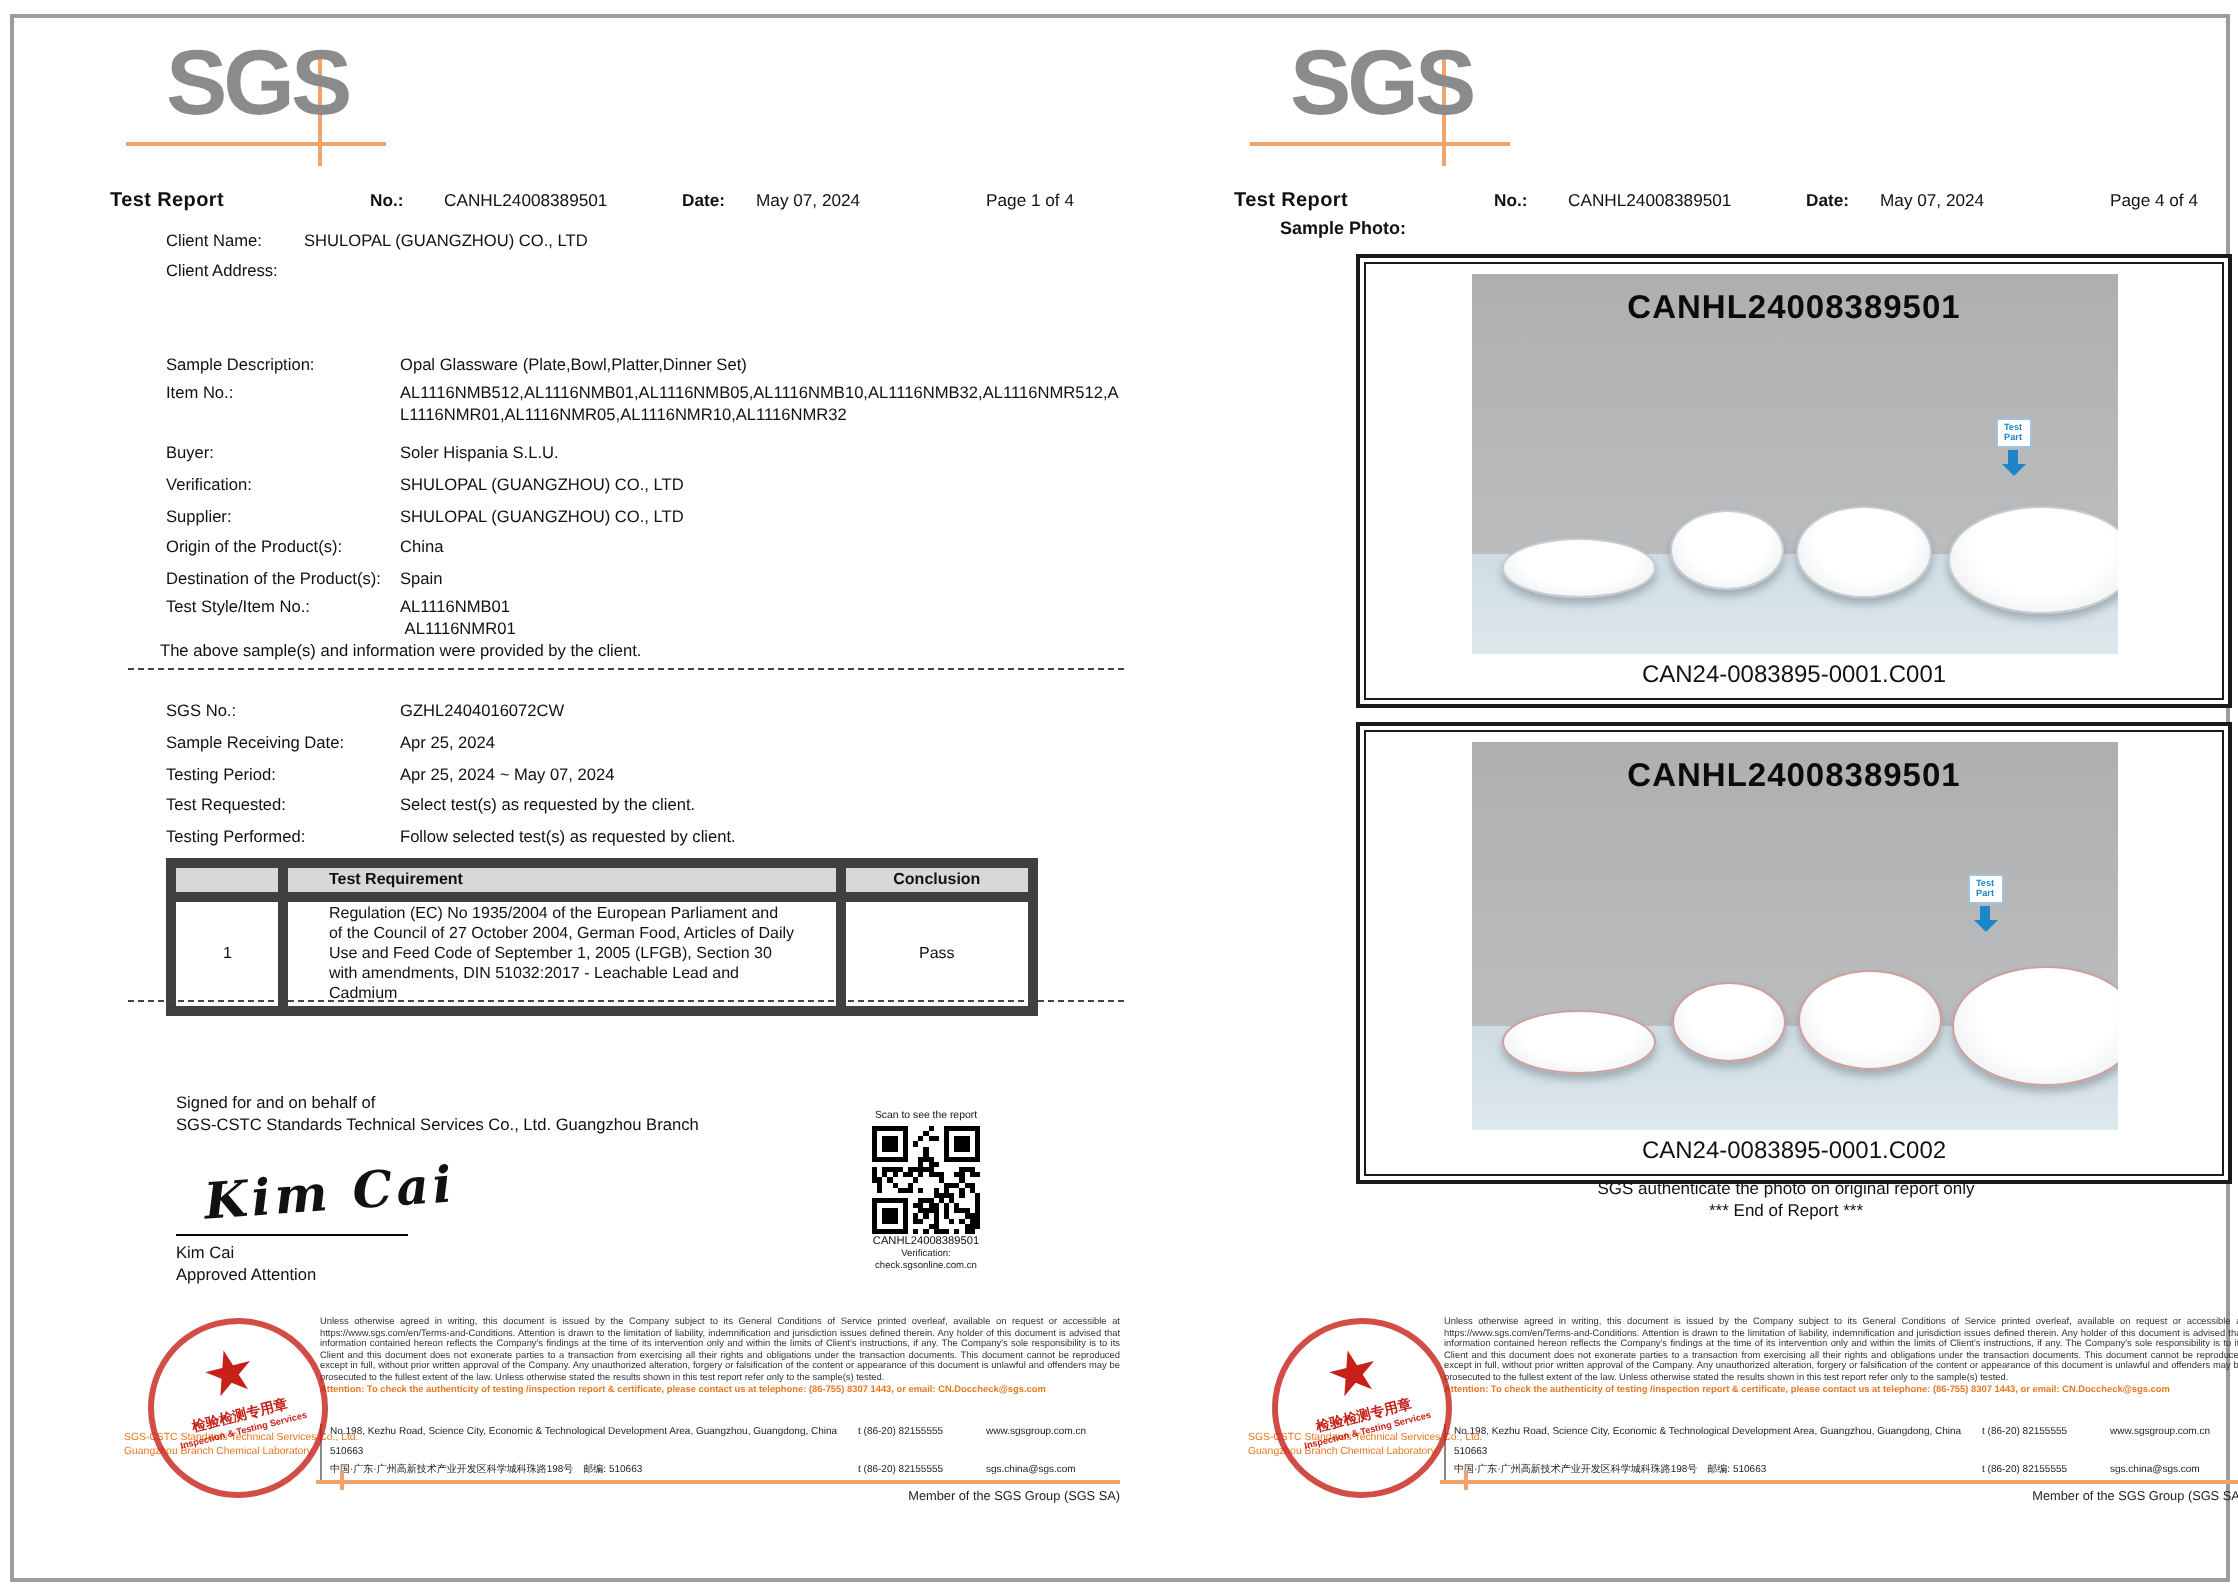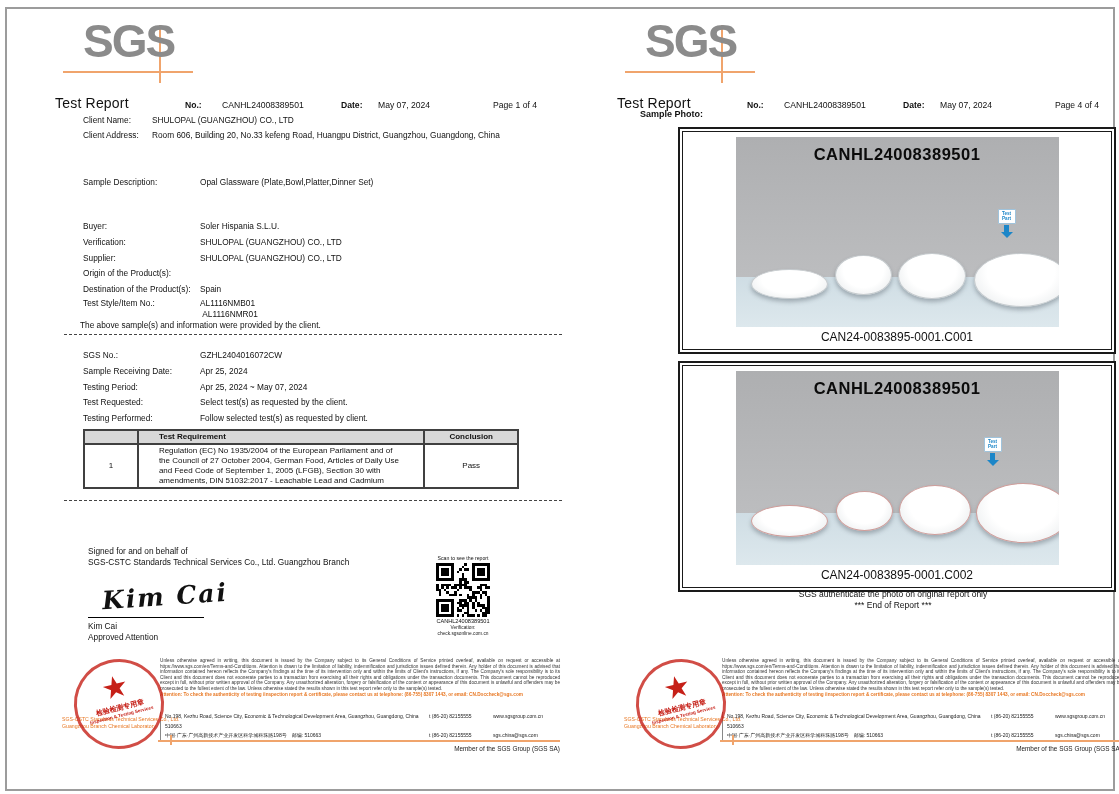--- a/index.html
+++ b/index.html
@@ -10,40 +10,40 @@
   #p2{left:562px;width:556px}
 
   
   .logo{position:absolute;left:63px;top:16px;width:130px;height:74px}
   .logo-text{position:absolute;left:20px;top:2px;font-size:46px;font-weight:bold;color:#8b8b8b;letter-spacing:-2px;line-height:1;font-family:"Liberation Sans",sans-serif}
   .logo-hline{position:absolute;left:0;top:55px;width:130px;height:2px;background:#f0a46c}
   .logo-vline{position:absolute;left:96px;top:9px;width:2px;height:58px;background:#f0a46c}
 
   
   .hrow{position:absolute;top:95px;left:55px;width:482px;display:flex;align-items:baseline;font-size:8.6px}
-  .title{font-size:14px;font-weight:normal;width:130px;letter-spacing:.2px}
+  .title{font-size:10px;font-weight:bold;width:130px;letter-spacing:.2px}
   .no-l{font-weight:bold;width:37px}
   .no-v{width:119px}
   .date-l{font-weight:bold;width:37px}
   .date-v{width:108px}
   .pg{margin-left:auto}
 
   
   .crow,.frow{position:absolute;left:83px;display:flex;font-size:8.3px;line-height:1.3}
   .crow .fl{flex:none;width:69px;white-space:nowrap}
   .crow .fv{width:382px}
   .frow .fl{flex:none;width:117px;white-space:nowrap}
   .frow .fv{width:360px;white-space:pre-line}
   .breakall{word-break:break-all}
   .note{position:absolute;left:80px;font-size:8.3px}
   .dash{position:absolute;left:64px;width:498px;border-top:1px dashed #444}
 
   
   .ttable{position:absolute;left:83px;top:429px;width:436px;border-collapse:collapse;font-size:8px;line-height:1.25}
-  .ttable td,.ttable th{border:2px solid #404040;padding:1px 20px;vertical-align:middle}
+  .ttable td,.ttable th{border:5px solid #404040;padding:1px 20px;vertical-align:middle}
   .ttable th{background:#d8d8d8;text-align:left;font-weight:bold}
   .col-no{width:16px;text-align:center}
   .col-req{width:352px}
   .col-con{width:56px;text-align:center}
   .ttable th.col-con{text-align:center}
 
   
   .sig{position:absolute;left:88px;top:546px;font-size:8.3px;line-height:1.35}
   .sig-script{display:inline-block;font-size:25px;font-style:italic;font-weight:bold;transform:rotate(-4deg);margin:12px 0 0 14px;letter-spacing:2px;font-family:"DejaVu Serif",serif}
   .sig-line{width:116px;border-top:1.5px solid #000;margin:3px 0 3px 0}
@@ -109,41 +109,45 @@
     <span class="date-v">May 07, 2024</span>
     <span class="pg">Page 1 of 4</span>
   </div>
 
   <div class="crow" style="top:115px">
     <span class="fl">Client Name:</span>
     <span class="fv">SHULOPAL (GUANGZHOU) CO., LTD</span>
   </div>
   <div class="crow" style="top:130px">
     <span class="fl">Client Address:</span>
-    <span class="fv">Room 606, Building 20, No.33 kefeng Road, Huangpu District, Guangzhou, Guangdong, China</span>
   </div>
 
   <div class="frow" style="top:177px">
     <span class="fl">Sample Description:</span>
     <span class="fv">Opal Glassware (Plate,Bowl,Platter,Dinner Set)</span>
   </div>
+  <div class="frow" style="top:191px">
+    <span class="fl">Item No.:</span>
+    <span class="fv breakall">AL1116NMB512,AL1116NMB01,AL1116NMB05,AL1116NMB10,AL1116NMB32,AL1116NMR512,AL1116NMR01,AL1116NMR05,AL1116NMR10,AL1116NMR32</span>
+  </div>
   <div class="frow" style="top:221px">
     <span class="fl">Buyer:</span>
     <span class="fv">Soler Hispania S.L.U.</span>
   </div>
   <div class="frow" style="top:237px">
     <span class="fl">Verification:</span>
     <span class="fv">SHULOPAL (GUANGZHOU) CO., LTD</span>
   </div>
   <div class="frow" style="top:253px">
     <span class="fl">Supplier:</span>
     <span class="fv">SHULOPAL (GUANGZHOU) CO., LTD</span>
   </div>
   <div class="frow" style="top:268px">
     <span class="fl">Origin of the Product(s):</span>
+    <span class="fv">China</span>
   </div>
   <div class="frow" style="top:284px">
     <span class="fl">Destination of the Product(s):</span>
     <span class="fv">Spain</span>
   </div>
   <div class="frow" style="top:298px">
     <span class="fl">Test Style/Item No.:</span>
     <span class="fv">AL1116NMB01
 &nbsp;AL1116NMR01</span>
   </div>

